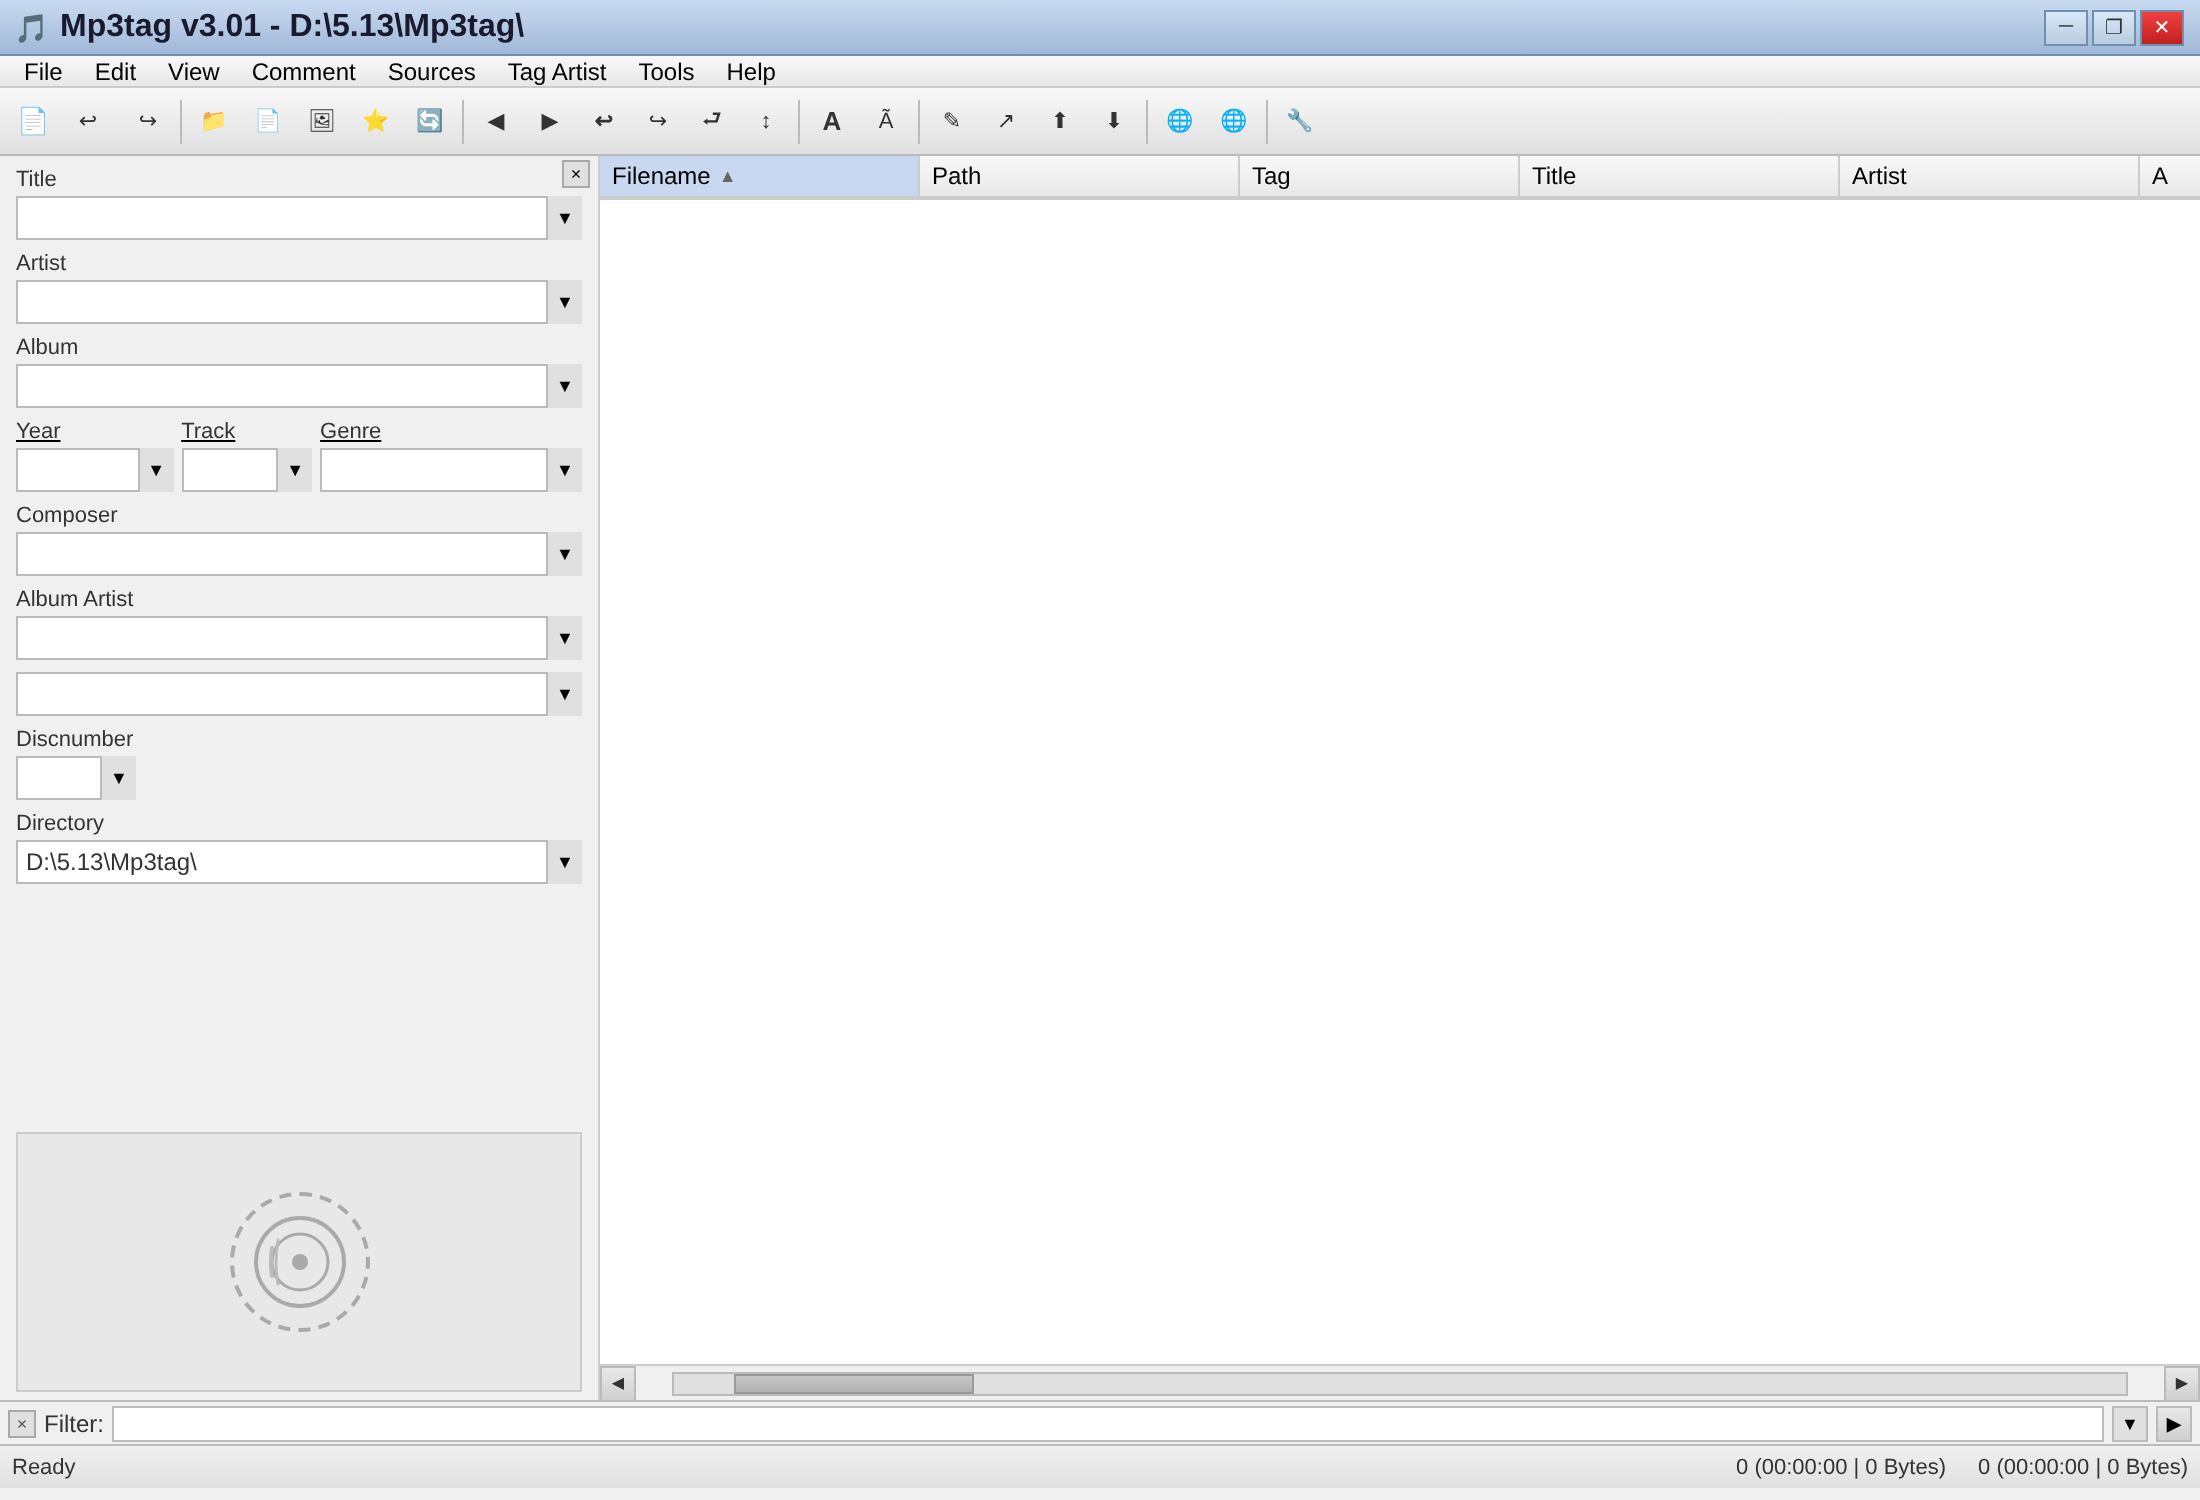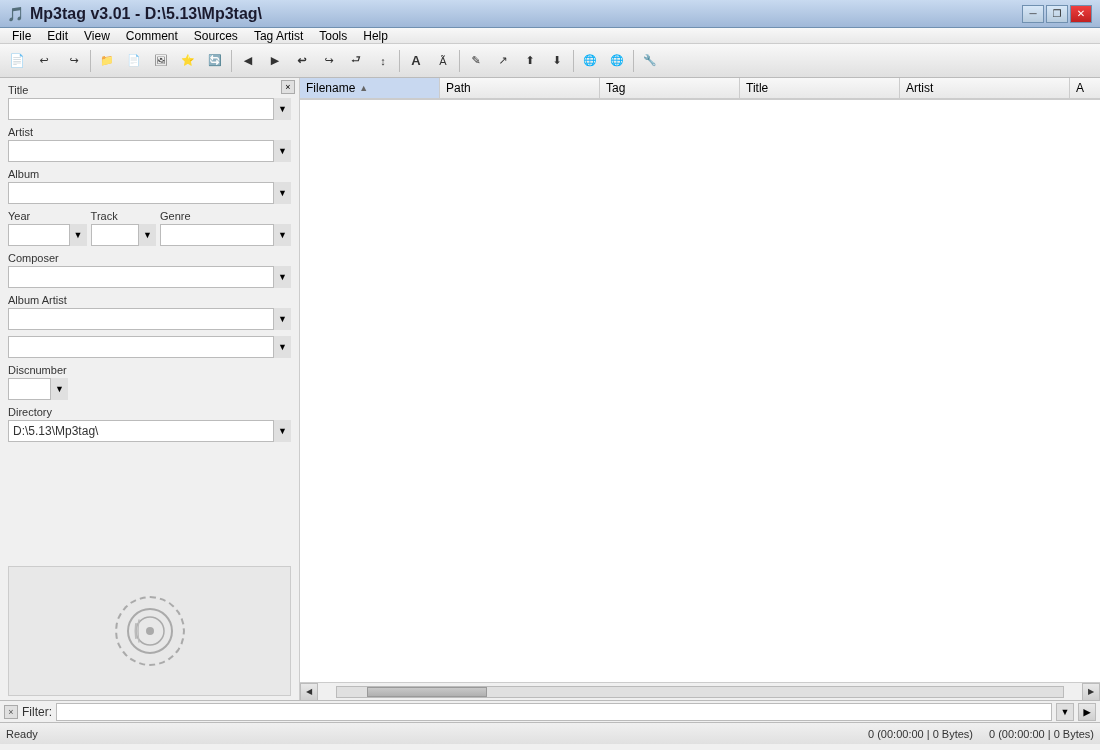--- a/index.html
+++ b/index.html
@@ -95,21 +95,21 @@
       width: 100%; height: 22px; border: 1px solid #bbb; background: white;
       padding: 1px 20px 1px 4px; font-size: 12px; outline: none;
       color: #333;
     }
     .field-dropdown-btn {
       position: absolute; right: 0; top: 0; width: 18px; height: 22px;
       background: #e0e0e0; border-left: 1px solid #bbb; cursor: pointer;
       display: flex; align-items: center; justify-content: center; font-size: 9px;
     }
     .field-row { display: flex; gap: 4px; align-items: flex-end; }
-    .field-row .field-group { flex: 1; }
+    .field-row .field-group { flex: 1; text-decoration: underline; }
     .field-row .field-group.year { flex: 1.2; }
     .field-row .field-group.track { flex: 1; }
     .field-row .field-group.genre { flex: 2; }
     .field-input-small {
       width: 100%; height: 22px; border: 1px solid #bbb; background: white;
       padding: 1px 20px 1px 4px; font-size: 12px; outline: none;
     }
 
     
     #artwork-area {
@@ -414,21 +414,21 @@
           <path d="M11 18 Q10 25 11 32" fill="none" stroke="#bbb" stroke-width="2" stroke-linecap="round"></path>
           <path d="M14 14 Q12 25 14 36" fill="none" stroke="#bbb" stroke-width="1.5" stroke-linecap="round"></path>
         </svg>
       </div>
     </div>
 
   </div>
 
   <div id="right-panel">
     <div id="file-list-header">
-      <div class="col-header active" style="width:140px;">
+      <div class="col-header active" style="width:160px;">
         <span>Filename</span>
         <span class="sort-arrow">▲</span>
       </div>
       <div class="col-header" style="width:160px;">
         <span>Path</span>
       </div>
       <div class="col-header" style="width:140px;text-align:right;">
         <span>Tag</span>
       </div>
       <div class="col-header" style="width:160px;">

